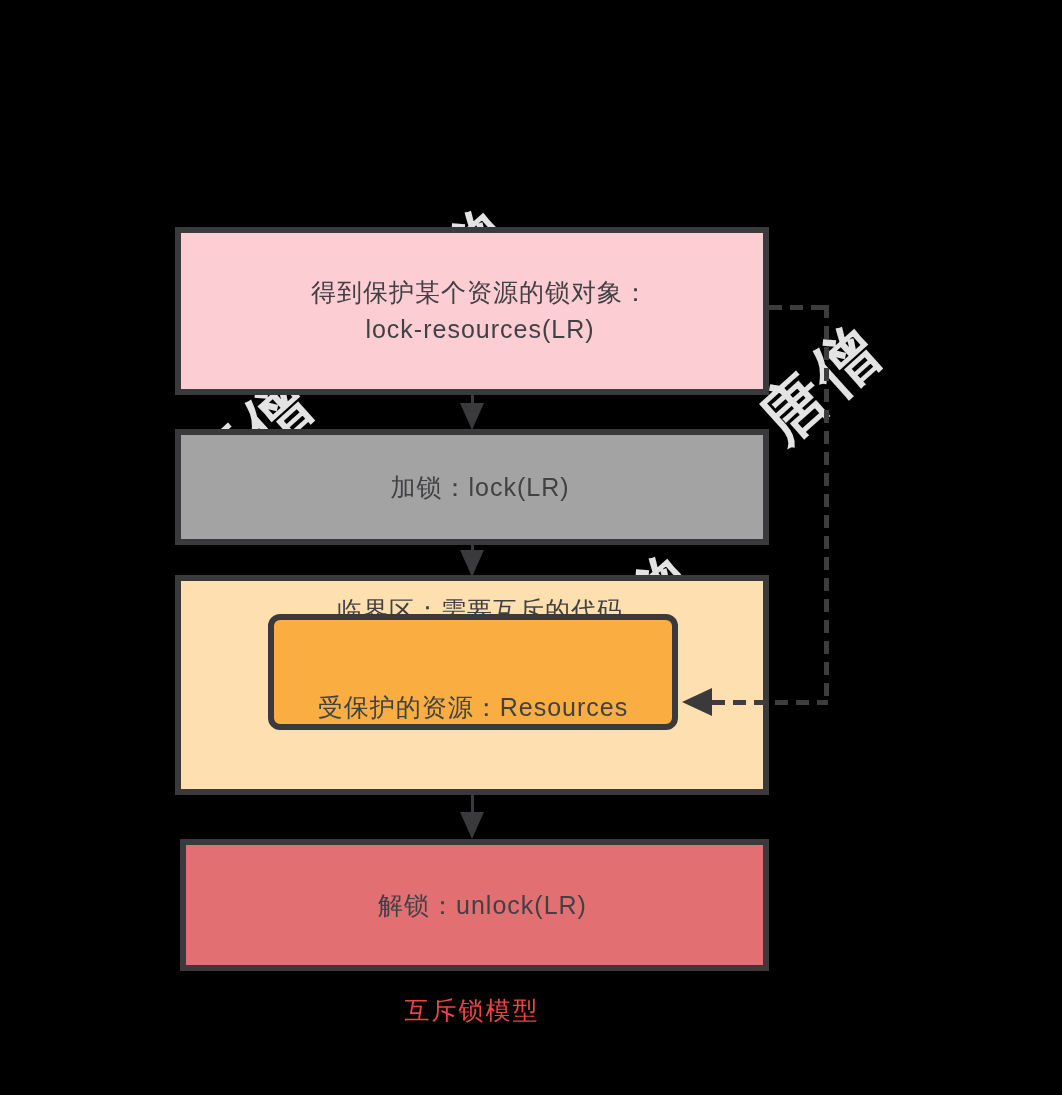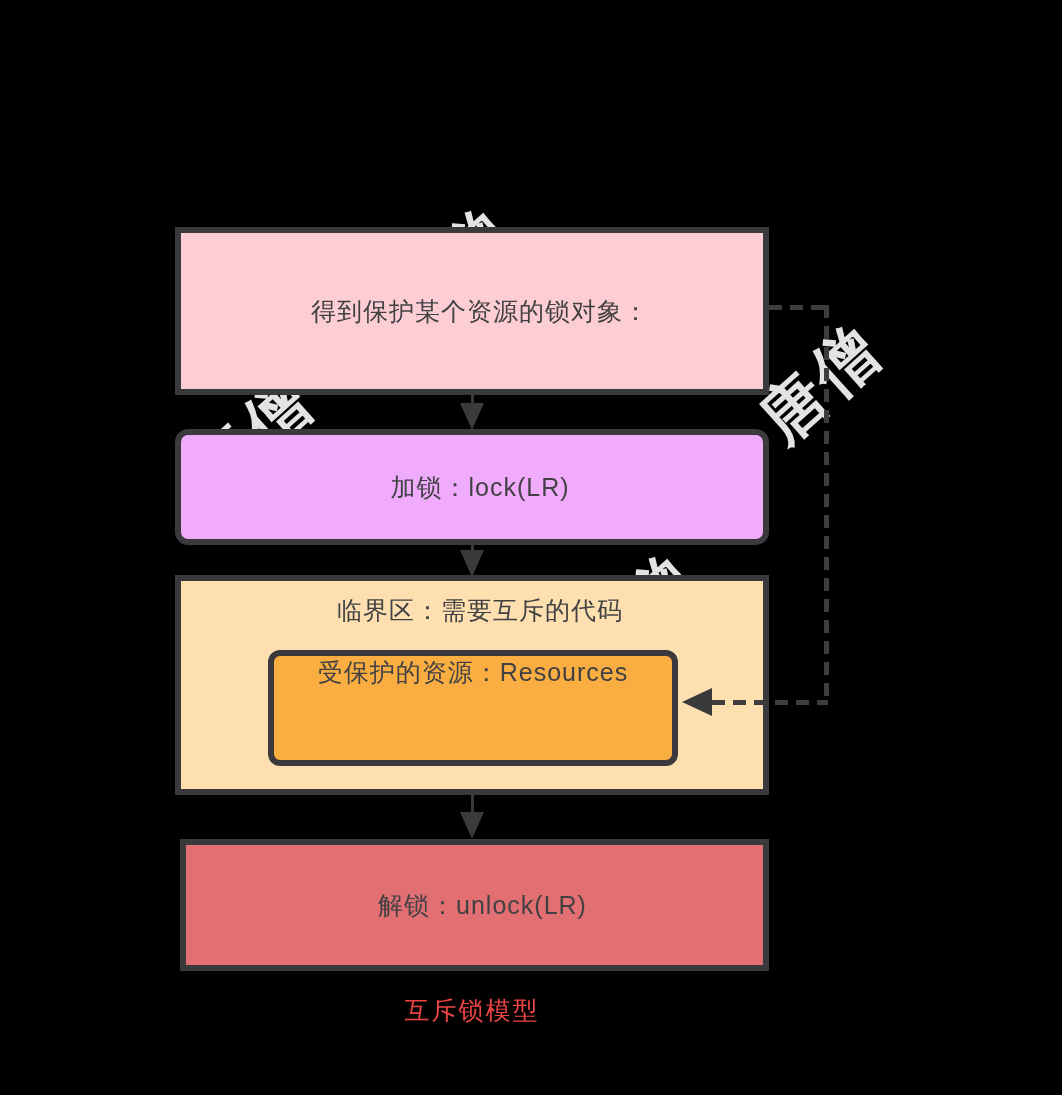--- a/index.html
+++ b/index.html
@@ -32,28 +32,28 @@
     flex-direction:column;
     align-items:center;
     justify-content:center;
     text-align:center;
     color:#414144;
     font-size:25px;
     letter-spacing:1px;
     padding-left:16px;
   }
   .box-lock-object{left:175px;top:227px;width:594px;height:168px;background:#fccdd3;line-height:37px;}
-  .box-lock{left:175px;top:429px;width:594px;height:116px;background:#f0abfc;border-radius:13px;}
+  .box-lock{left:175px;top:429px;width:594px;height:116px;background:#a3a3a3;}
   .box-critical{left:175px;top:575px;width:594px;height:220px;background:#fee0b0;justify-content:flex-start;padding-top:13px;}
   .box-resource{
     position:absolute;z-index:3;
-    left:268px;top:650px;width:410px;height:116px;
+    left:268px;top:614px;width:410px;height:116px;
     background:#faae42;border:6px solid #3a3a3c;border-radius:12px;
     box-sizing:border-box;
-    display:flex;align-items:flex-start;justify-content:center;
+    display:flex;align-items:flex-end;justify-content:center;
     color:#414144;font-size:25px;letter-spacing:1px;
   }
   .box-unlock{left:180px;top:839px;width:589px;height:132px;background:#e26f72;}
   
   .down-arrow{position:absolute;z-index:2;display:flex;flex-direction:column;align-items:center;}
   .down-arrow .shaft{width:3px;background:#3a3a3c;}
   .down-arrow .head{width:0;height:0;border-left:12px solid transparent;border-right:12px solid transparent;border-top:27px solid #3a3a3c;}
   .arrow-1{left:460px;top:394px;} .arrow-1 .shaft{height:9px;}
   .arrow-2{left:460px;top:545px;} .arrow-2 .shaft{height:5px;}
   .arrow-3{left:460px;top:795px;} .arrow-3 .shaft{height:17px;}
@@ -84,20 +84,21 @@
 
 <div class="stage">
 
   <div class="wm" style="left:450px;top:268px;">唐僧</div>
   <div class="wm" style="left:253px;top:436px;">唐僧</div>
   <div class="wm" style="left:821px;top:384px;">唐僧</div>
   <div class="wm" style="left:634px;top:614px;">唐僧</div>
 
   <div class="box box-lock-object">
     <div>得到保护某个资源的锁对象：</div>
+    <div>lock-resources(LR)</div>
   </div>
 
   <div class="down-arrow arrow-1">
     <div class="shaft"></div>
     <div class="head"></div>
   </div>
 
   <div class="box box-lock">
     <div>加锁：lock(LR)</div>
   </div>

